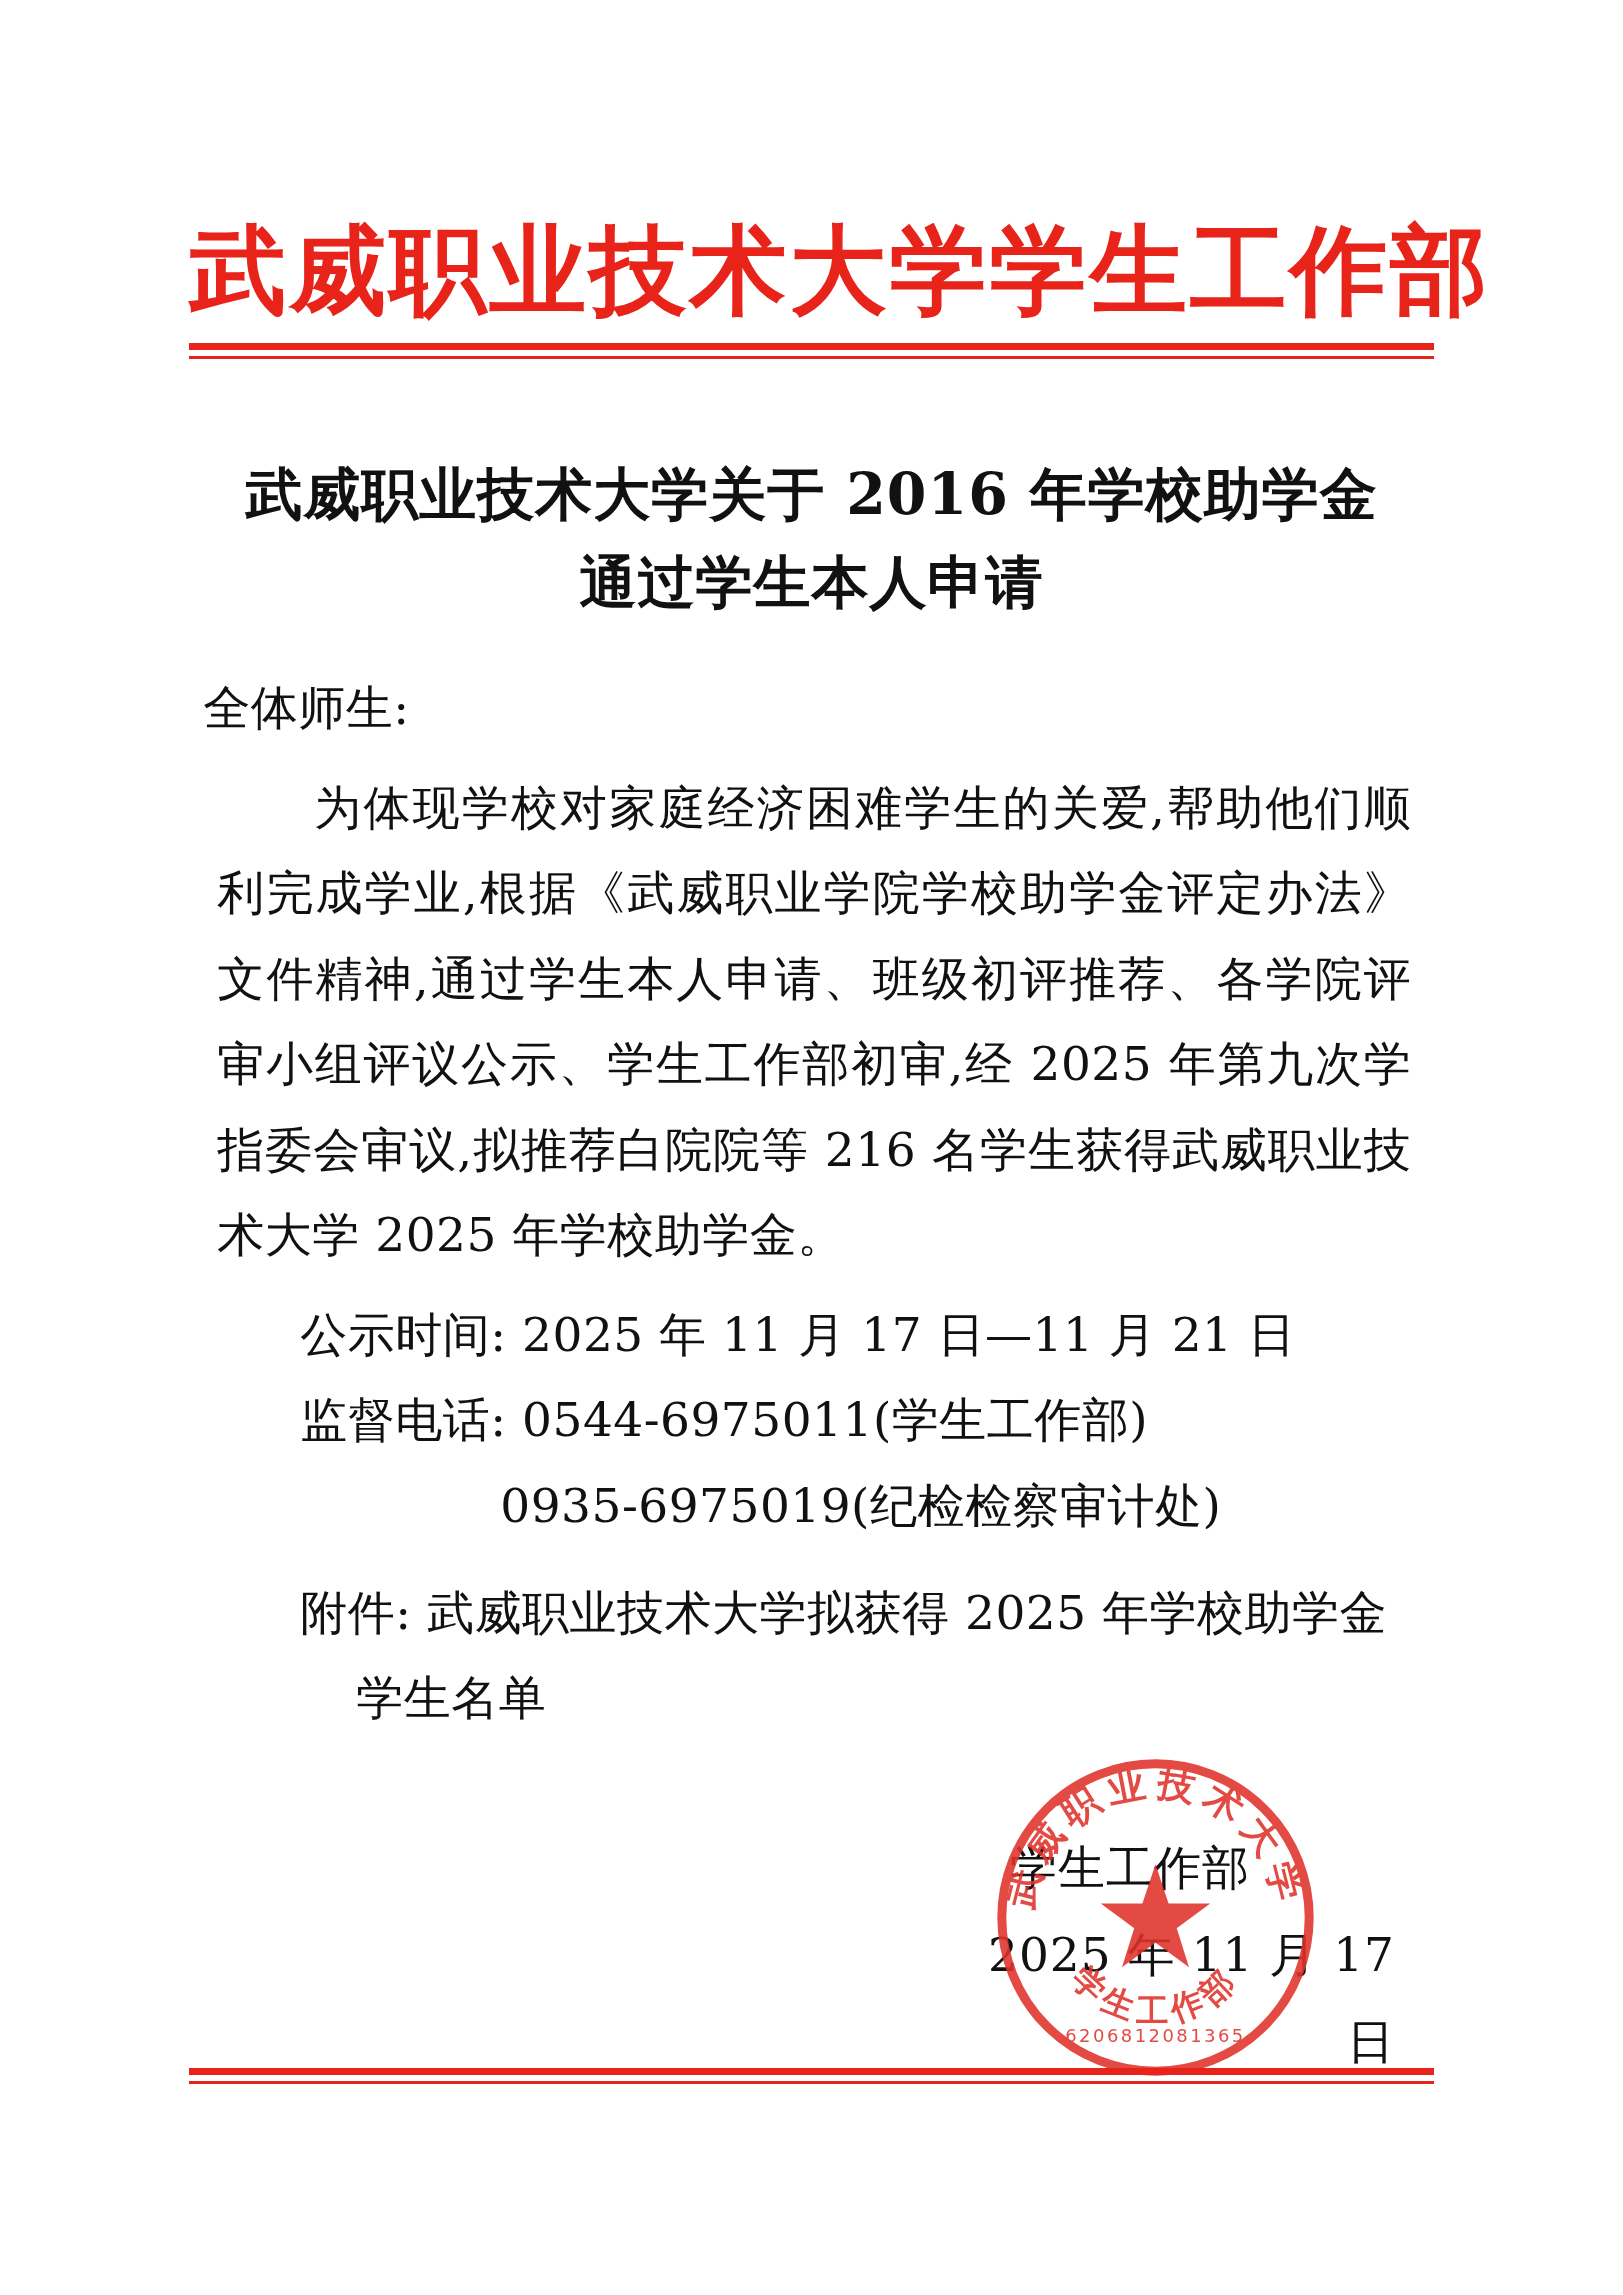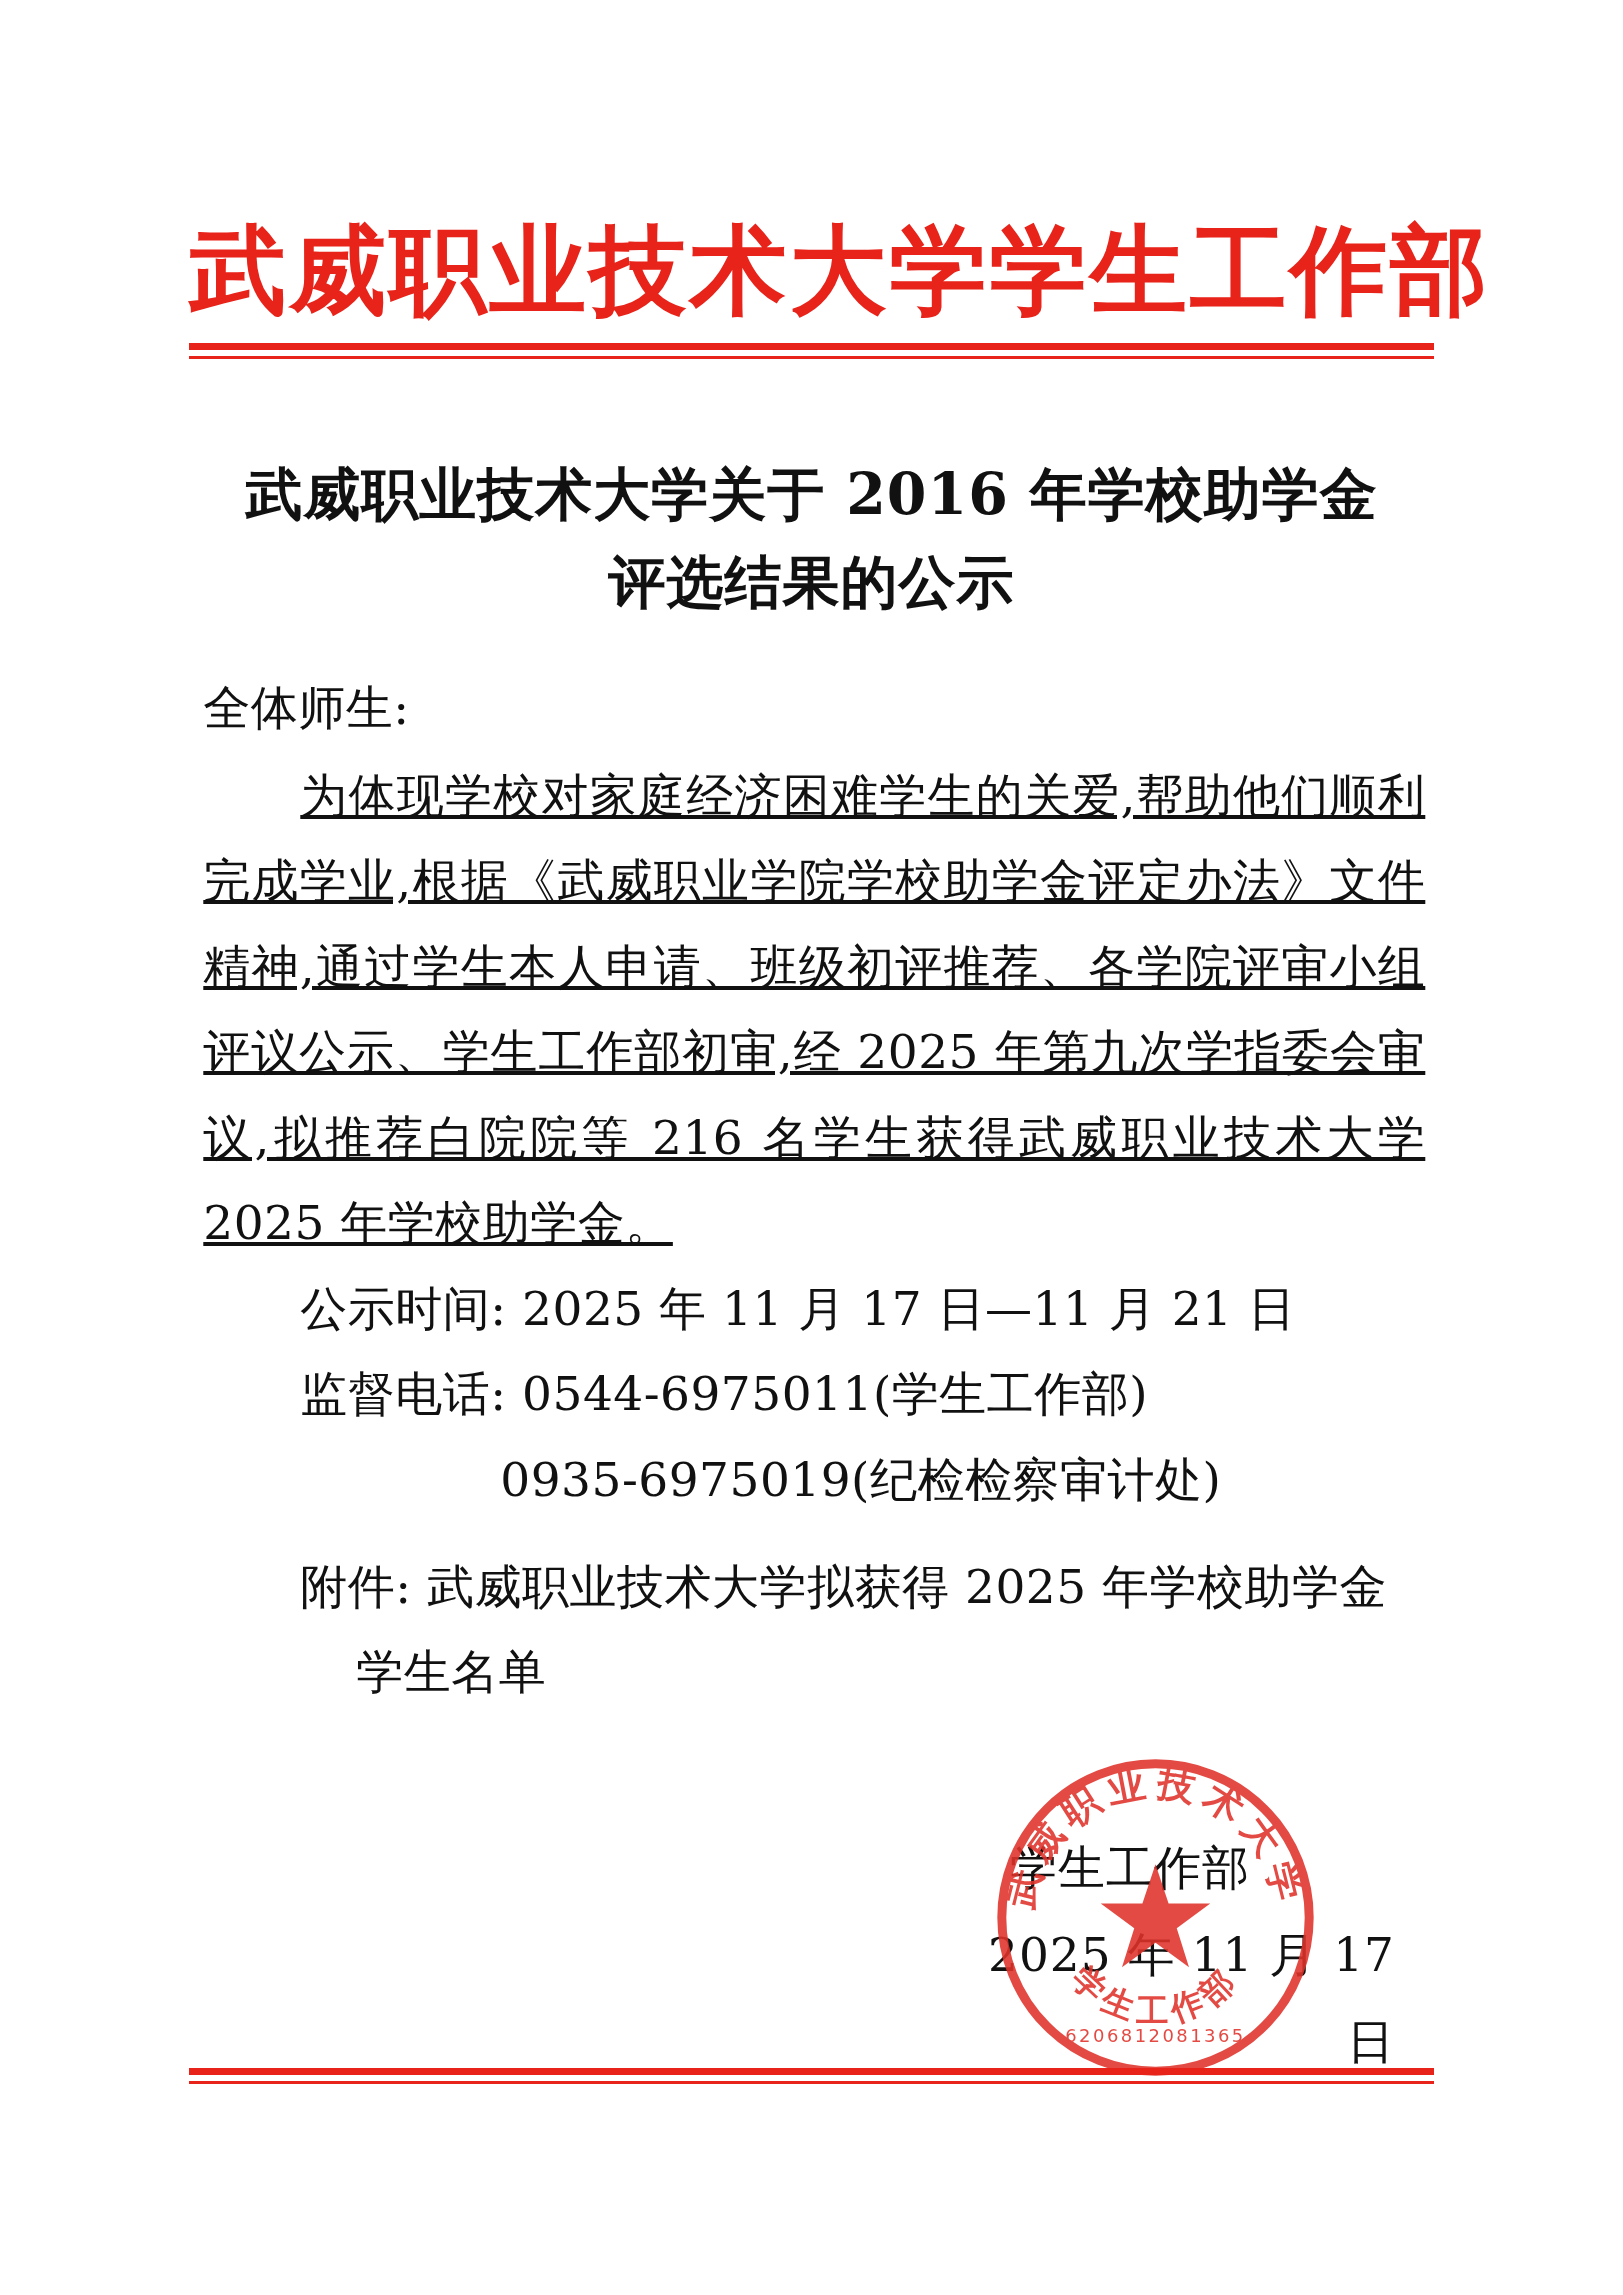--- a/index.html
+++ b/index.html
@@ -80,25 +80,24 @@
     width: 1222px;
     font-size: 47px;
     line-height: 1.82;
     color: #111111;
     letter-spacing: 0.5px;
   }
   .salutation {
     margin: 0 0 2px 0;
   }
   .para {
-    margin: 0;
+    margin: 14px;
     text-indent: 97px;
     text-align: justify;
     text-justify: inter-ideograph;
-    text-decoration: underline;
   }
   .para + .para {
     margin-top: 4.1px;
   }
 
   .info-line {
     margin: 0;
     padding-left: 97px;
   }
   .info-line.indent2 {
@@ -172,21 +171,21 @@
   <div class="inner">
 
     <div class="letterhead">
       <div class="letterhead-title">武威职业技术大学学生工作部</div>
       <div class="letterhead-rule-thick"></div>
       <div class="letterhead-rule-thin"></div>
     </div>
 
     <div class="doc-title">
       <span class="line">武威职业技术大学关于 2016 年学校助学金</span>
-      <span class="line">评选结果的公示</span>
+      <span class="line">通过学生本人申请</span>
     </div>
 
     <div class="body-block">
       <p class="salutation">全体师生:</p>
       <p class="para">为体现学校对家庭经济困难学生的关爱,帮助他们顺利完成学业,根据《武威职业学院学校助学金评定办法》文件精神,通过学生本人申请、班级初评推荐、各学院评审小组评议公示、学生工作部初审,经 2025 年第九次学指委会审议,拟推荐白院院等 216 名学生获得武威职业技术大学 2025 年学校助学金。</p>
       <p class="info-line">公示时间: 2025 年 11 月 17 日—11 月 21 日</p>
       <p class="info-line">监督电话: 0544-6975011(学生工作部)</p>
       <p class="info-line indent2">0935-6975019(纪检检察审计处)</p>
       <div class="attach-block">
         <div>附件: 武威职业技术大学拟获得 2025 年学校助学金</div>

